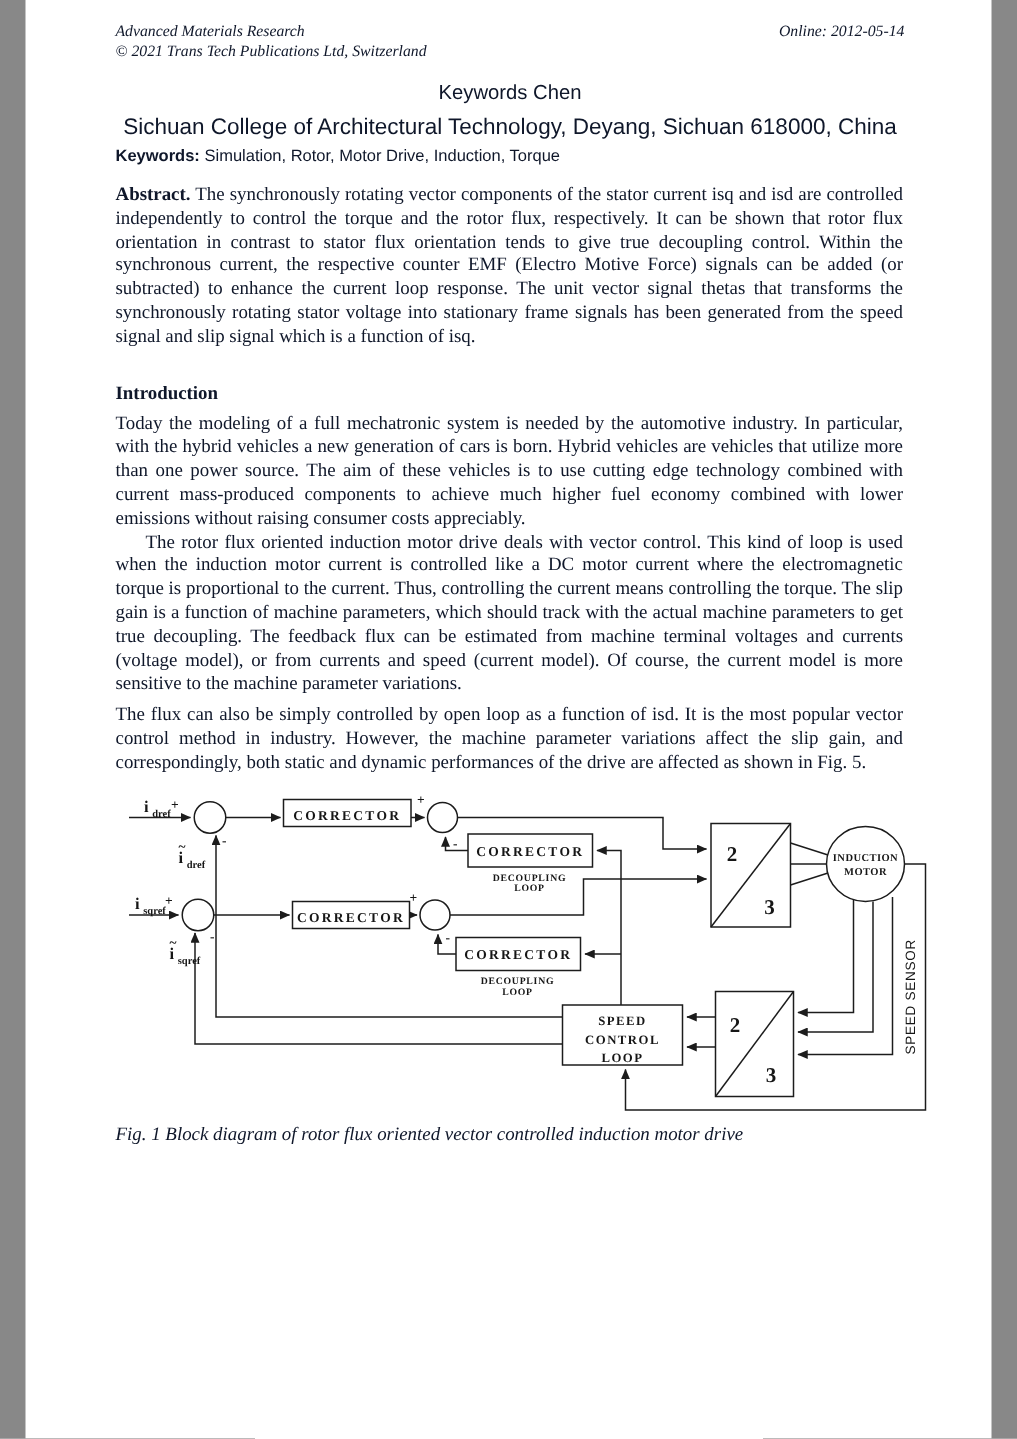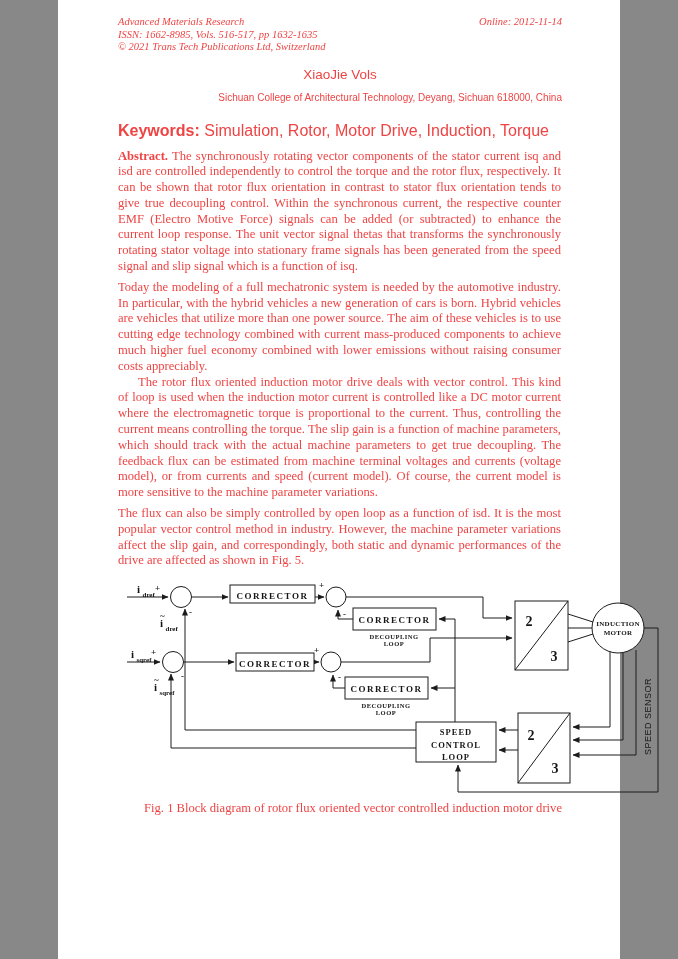--- a/index.html
+++ b/index.html
@@ -1,66 +1,66 @@
 <!DOCTYPE html>
 <html><head>
 <meta charset="utf-8">
 <style>
   html,body { margin:0; padding:0; background:#888; }
   .page {
     position:relative;
-    width:562px; height:959px;
+    width:644px; height:959px;
     background:#ffffff;
     margin:0 auto;
     box-sizing:border-box;
     padding:16px 58px 0 60px;
-    color:#ef4444;
+    color:#0f172a;
     font-family:"Liberation Serif", serif;
   }
   .hdr { display:flex; justify-content:space-between; align-items:flex-start; }
   .hdr-left div, .hdr-right {
     font-style:italic; font-size:10.5px; line-height:12.5px;
   }
   .title {
     margin-top:22px; text-align:center;
     font-family:"Liberation Sans", sans-serif;
     font-weight:bold; font-size:15px; line-height:17px;
   }
   .author {
     margin-top:13px; text-align:center;
     font-family:"Liberation Sans", sans-serif;
     font-size:13.5px; line-height:16px;
   }
   .affil, .email {
-    text-align:right;
-    font-family:"Liberation Sans", sans-serif;
-    font-size:10px; line-height:13px;
+    text-align:center;
+    font-family:"Liberation Sans", sans-serif;
+    font-size:15px; line-height:13px;
   }
   .affil { margin-top:8px; }
   .email { margin-top:9px; }
   .kw {
-    margin-top:20px;
-    font-family:"Liberation Sans", sans-serif;
-    font-size:16px; line-height:14px;
+    margin-top:6px;
+    font-family:"Liberation Sans", sans-serif;
+    font-size:11px; line-height:14px;
   }
   .kw .kw-label { font-weight:bold; }
   .body-p {
     font-size:12.6px; line-height:15.8px; text-align:justify;
     margin:5px 1px 0 0;
   }
   .abs { margin-top:11px; }
   .abs .abs-label { font-weight:bold; }
   .sec-h {
     font-size:12.6px; font-weight:bold; line-height:15px;
     margin:22px 0 0 0;
   }
   .sec-h2 { margin-top:18px; }
   .indent { text-indent:20px; margin-top:0; }
   .fig-svg { display:block; margin:8px 0 0 -25px; }
-  .caption { text-align:right; font-size:12.6px; line-height:15px; margin-top:2px; }
+  .caption { text-align:left; font-size:12.6px; line-height:15px; margin-top:2px;font-style:italic; }
   svg * { vector-effect:none; }
   svg .wire { stroke:#1c1c1c; stroke-width:1; fill:none; }
   svg .blk { stroke:#1c1c1c; stroke-width:1; fill:#ffffff; }
   svg text { stroke:none; fill:#161616; font-family:"Liberation Serif", serif; font-weight:bold; }
   svg .t-corr { font-size:9px; letter-spacing:1.5px; text-anchor:middle; }
   svg .t-dec  { font-size:6.5px; letter-spacing:0.5px; text-anchor:middle; }
   svg .t-num  { font-size:14px; text-anchor:middle; }
   svg .t-mot  { font-size:7px; letter-spacing:0.3px; text-anchor:middle; }
   svg .t-spd  { font-size:8.5px; letter-spacing:1px; text-anchor:middle; }
   svg .t-sig  { font-size:11px; }
@@ -69,33 +69,33 @@
   svg .t-sens { font-family:"Liberation Sans", sans-serif; font-weight:normal; font-size:9px; letter-spacing:0.5px; }
 </style>
 </head>
 <body>
 
 <div class="page">
 
   <div class="hdr">
     <div class="hdr-left">
       <div>Advanced Materials Research</div>
-      <div>ISSN: 1662-8985, Vols. 516-517, pp 1632-1635</div>
       <div>© 2021 Trans Tech Publications Ltd, Switzerland</div>
     </div>
-    <div class="hdr-right">Online: 2012-11-14</div>
+    <div class="hdr-right">Online: 2012-05-14</div>
   </div>
 
-  <div class="author">XiaoJie Vols</div>
+  <div class="author">Keywords Chen</div>
   <div class="affil">Sichuan College of Architectural Technology, Deyang, Sichuan 618000, China</div>
 
   <div class="kw"><span class="kw-label">Keywords:</span><span> Simulation, Rotor, Motor Drive, Induction, Torque</span></div>
 
   <p class="body-p abs"><span class="abs-label">Abstract.</span><span> The synchronously rotating vector components of the stator current isq and isd are controlled independently to control the torque and the rotor flux, respectively. It can be shown that rotor flux orientation in contrast to stator flux orientation tends to give true decoupling control. Within the synchronous current, the respective counter EMF (Electro Motive Force) signals can be added (or subtracted) to enhance the current loop response. The unit vector signal thetas that transforms the synchronously rotating stator voltage into stationary frame signals has been generated from the speed signal and slip signal which is a function of isq.</span></p>
 
+  <h3 class="sec-h">Introduction</h3>
   <p class="body-p">Today the modeling of a full mechatronic system is needed by the automotive industry. In particular, with the hybrid vehicles a new generation of cars is born. Hybrid vehicles are vehicles that utilize more than one power source. The aim of these vehicles is to use cutting edge technology combined with current mass-produced components to achieve much higher fuel economy combined with lower emissions without raising consumer costs appreciably.</p>
   <p class="body-p indent">The rotor flux oriented induction motor drive deals with vector control. This kind of loop is used when the induction motor current is controlled like a DC motor current where the electromagnetic torque is proportional to the current. Thus, controlling the current means controlling the torque. The slip gain is a function of machine parameters, which should track with the actual machine parameters to get true decoupling. The feedback flux can be estimated from machine terminal voltages and currents (voltage model), or from currents and speed (current model). Of course, the current model is more sensitive to the machine parameter variations.</p>
 
   <p class="body-p">The flux can also be simply controlled by open loop as a function of isd. It is the most popular vector control method in industry. However, the machine parameter variations affect the slip gain, and correspondingly, both static and dynamic performances of the drive are affected as shown in Fig. 5.</p>
 
   <svg class="fig-svg" width="610" height="222" viewBox="0 0 610 222" xmlns="http://www.w3.org/2000/svg">
     <defs>
       <marker id="ah" markerWidth="7" markerHeight="6" refX="6.5" refY="3" orient="auto">
         <path d="M0,0 L7,3 L0,6 z" fill="#1c1c1c"></path>
       </marker>

